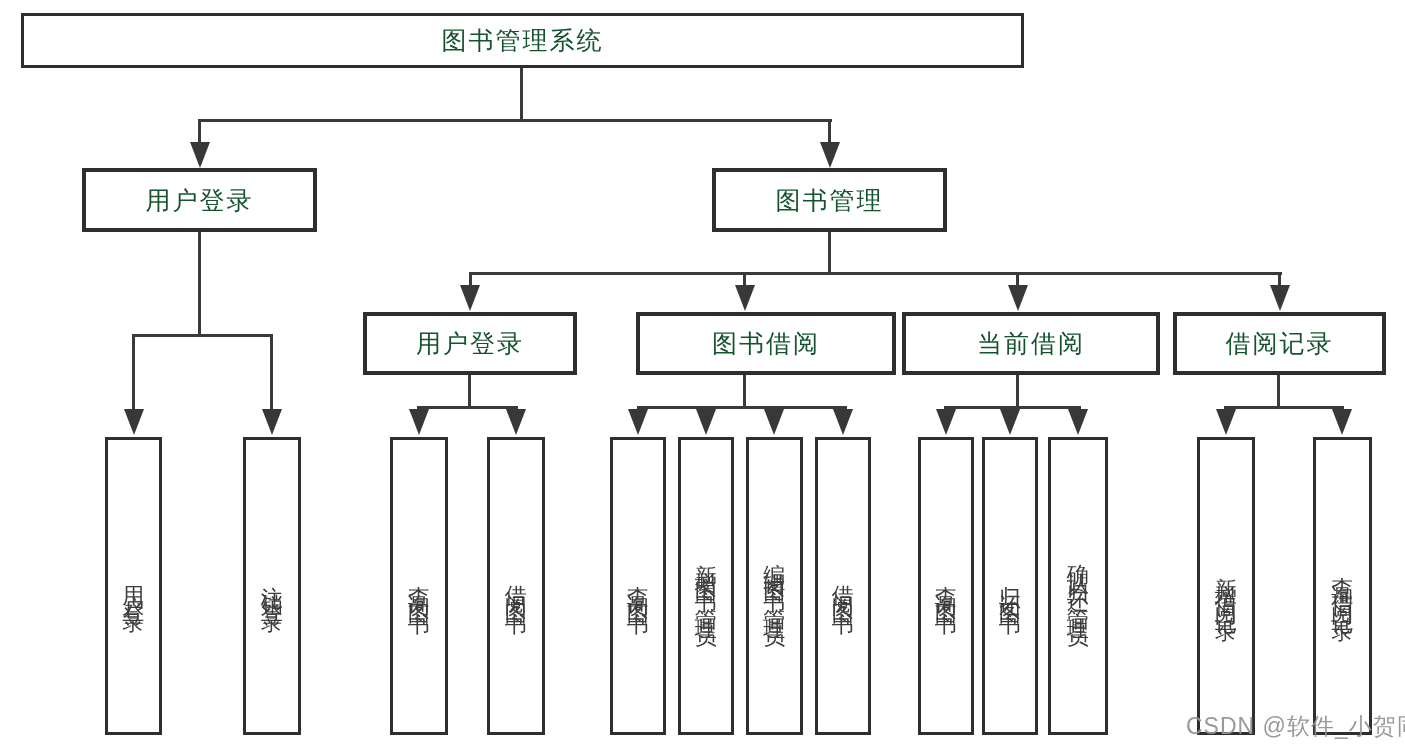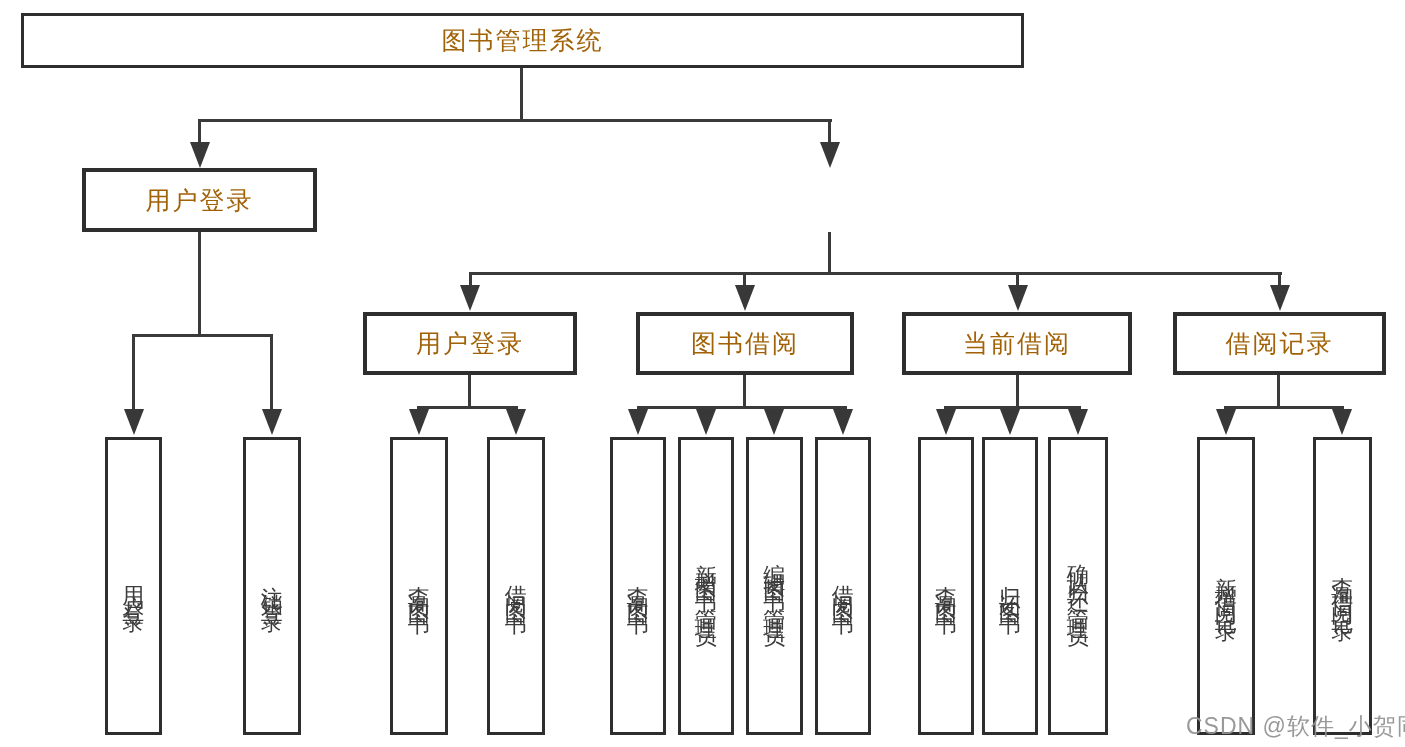--- a/index.html
+++ b/index.html
@@ -17,21 +17,21 @@
     position:absolute;width:0;height:0;
     border-left:10px solid transparent;
     border-right:10px solid transparent;
     border-top:26px solid #383838;
   }
   
   .box{
     position:absolute;box-sizing:border-box;
     background:#fff;border:3px solid #2e2e2e;
     display:flex;align-items:center;justify-content:center;
-    font-size:25px;color:#a16207;letter-spacing:2px;
+    font-size:25px;color:#14532d;letter-spacing:2px;
     white-space:nowrap;
   }
   .lvl{border-width:4px;}
   
   .leaf{
     position:absolute;box-sizing:border-box;
     top:437px;height:298px;
     background:#fff;border:3px solid #2e2e2e;
     display:flex;align-items:center;justify-content:center;
   }
@@ -102,28 +102,31 @@
   <div class="arw" style="left:1216px;top:409px"></div>
   <div class="arw" style="left:1332px;top:409px"></div>
 
   <div class="box" style="left:21px;top:13px;width:1003px;height:55px">
     <span>图书管理系统</span>
   </div>
 
   <div class="box lvl" style="left:82px;top:168px;width:235px;height:64px">
     <span>用户登录</span>
   </div>
+  <div class="box lvl" style="left:712px;top:168px;width:235px;height:64px">
+    <span>图书管理</span>
+  </div>
 
   <div class="box lvl" style="left:363px;top:312px;width:214px;height:63px">
     <span>用户登录</span>
   </div>
-  <div class="box lvl" style="left:636px;top:312px;width:218px;height:63px">
+  <div class="box lvl" style="left:636px;top:312px;width:260px;height:63px">
     <span>图书借阅</span>
   </div>
-  <div class="box lvl" style="left:902px;top:312px;width:230px;height:63px">
+  <div class="box lvl" style="left:902px;top:312px;width:258px;height:63px">
     <span>当前借阅</span>
   </div>
   <div class="box lvl" style="left:1173px;top:312px;width:213px;height:63px">
     <span>借阅记录</span>
   </div>
 
   <div class="leaf" style="left:105px;width:57px">
     <span class="vtext">用户登录</span>
   </div>
   <div class="leaf" style="left:243px;width:58px">

